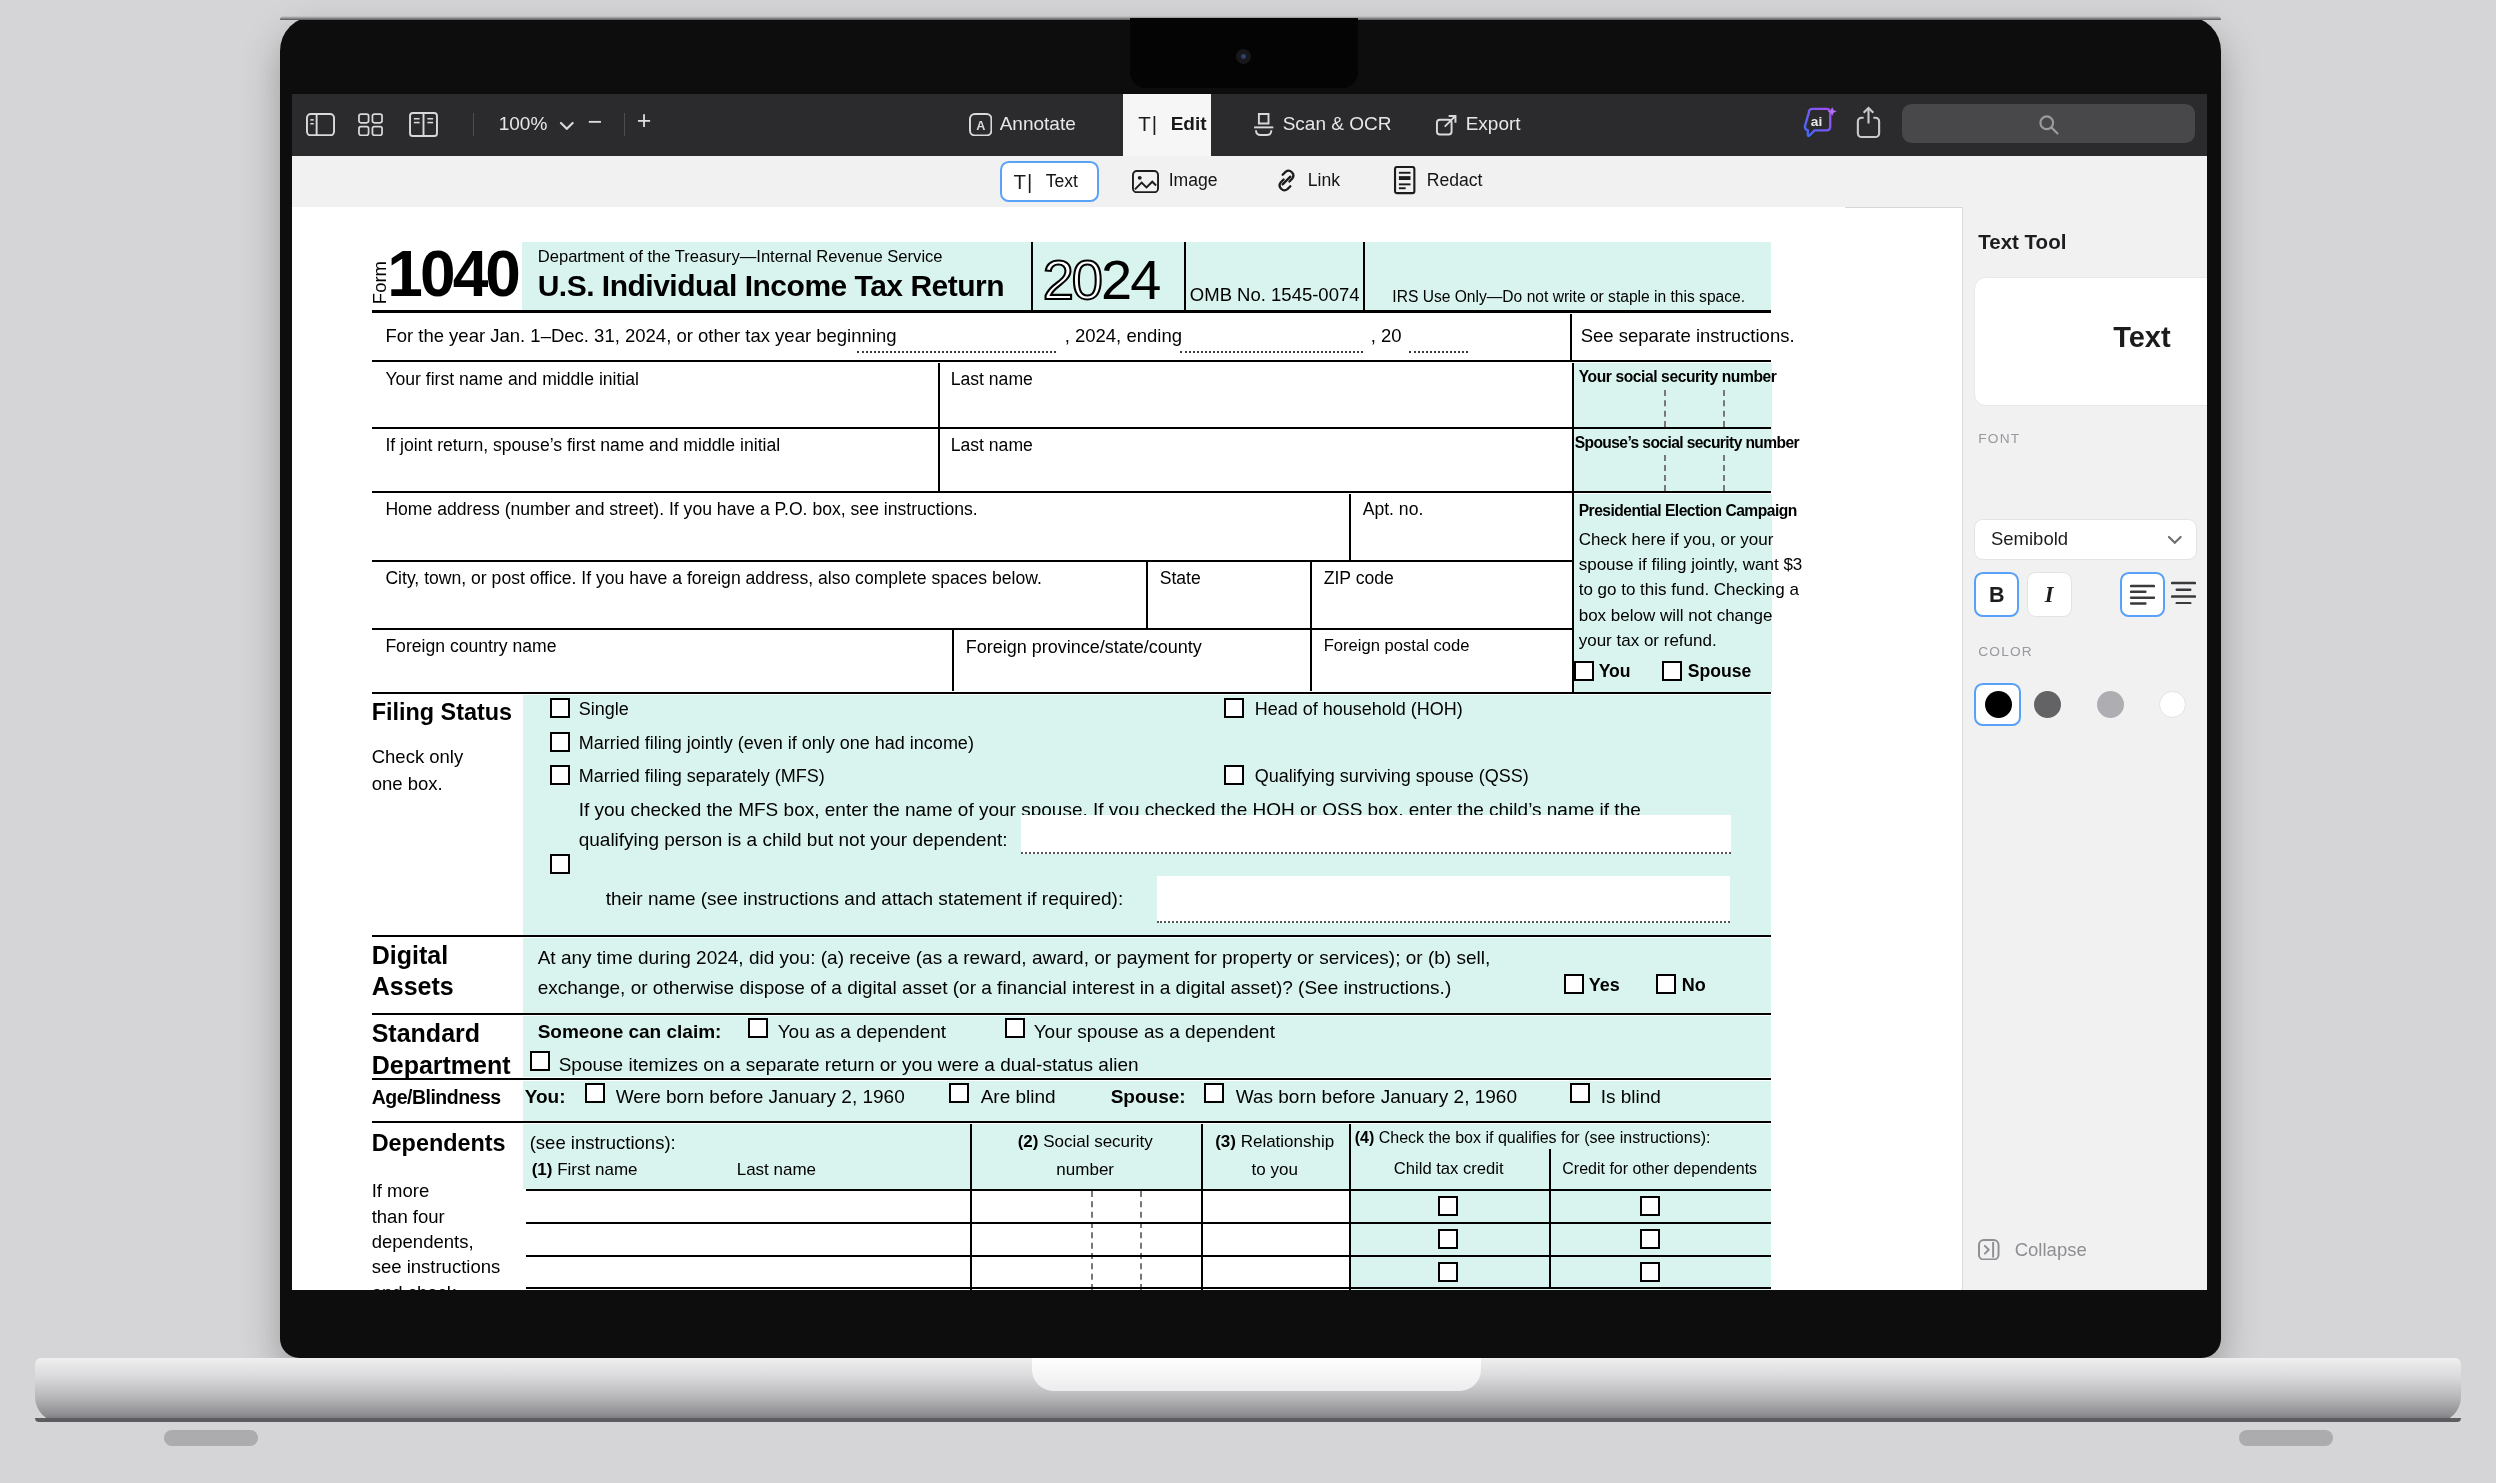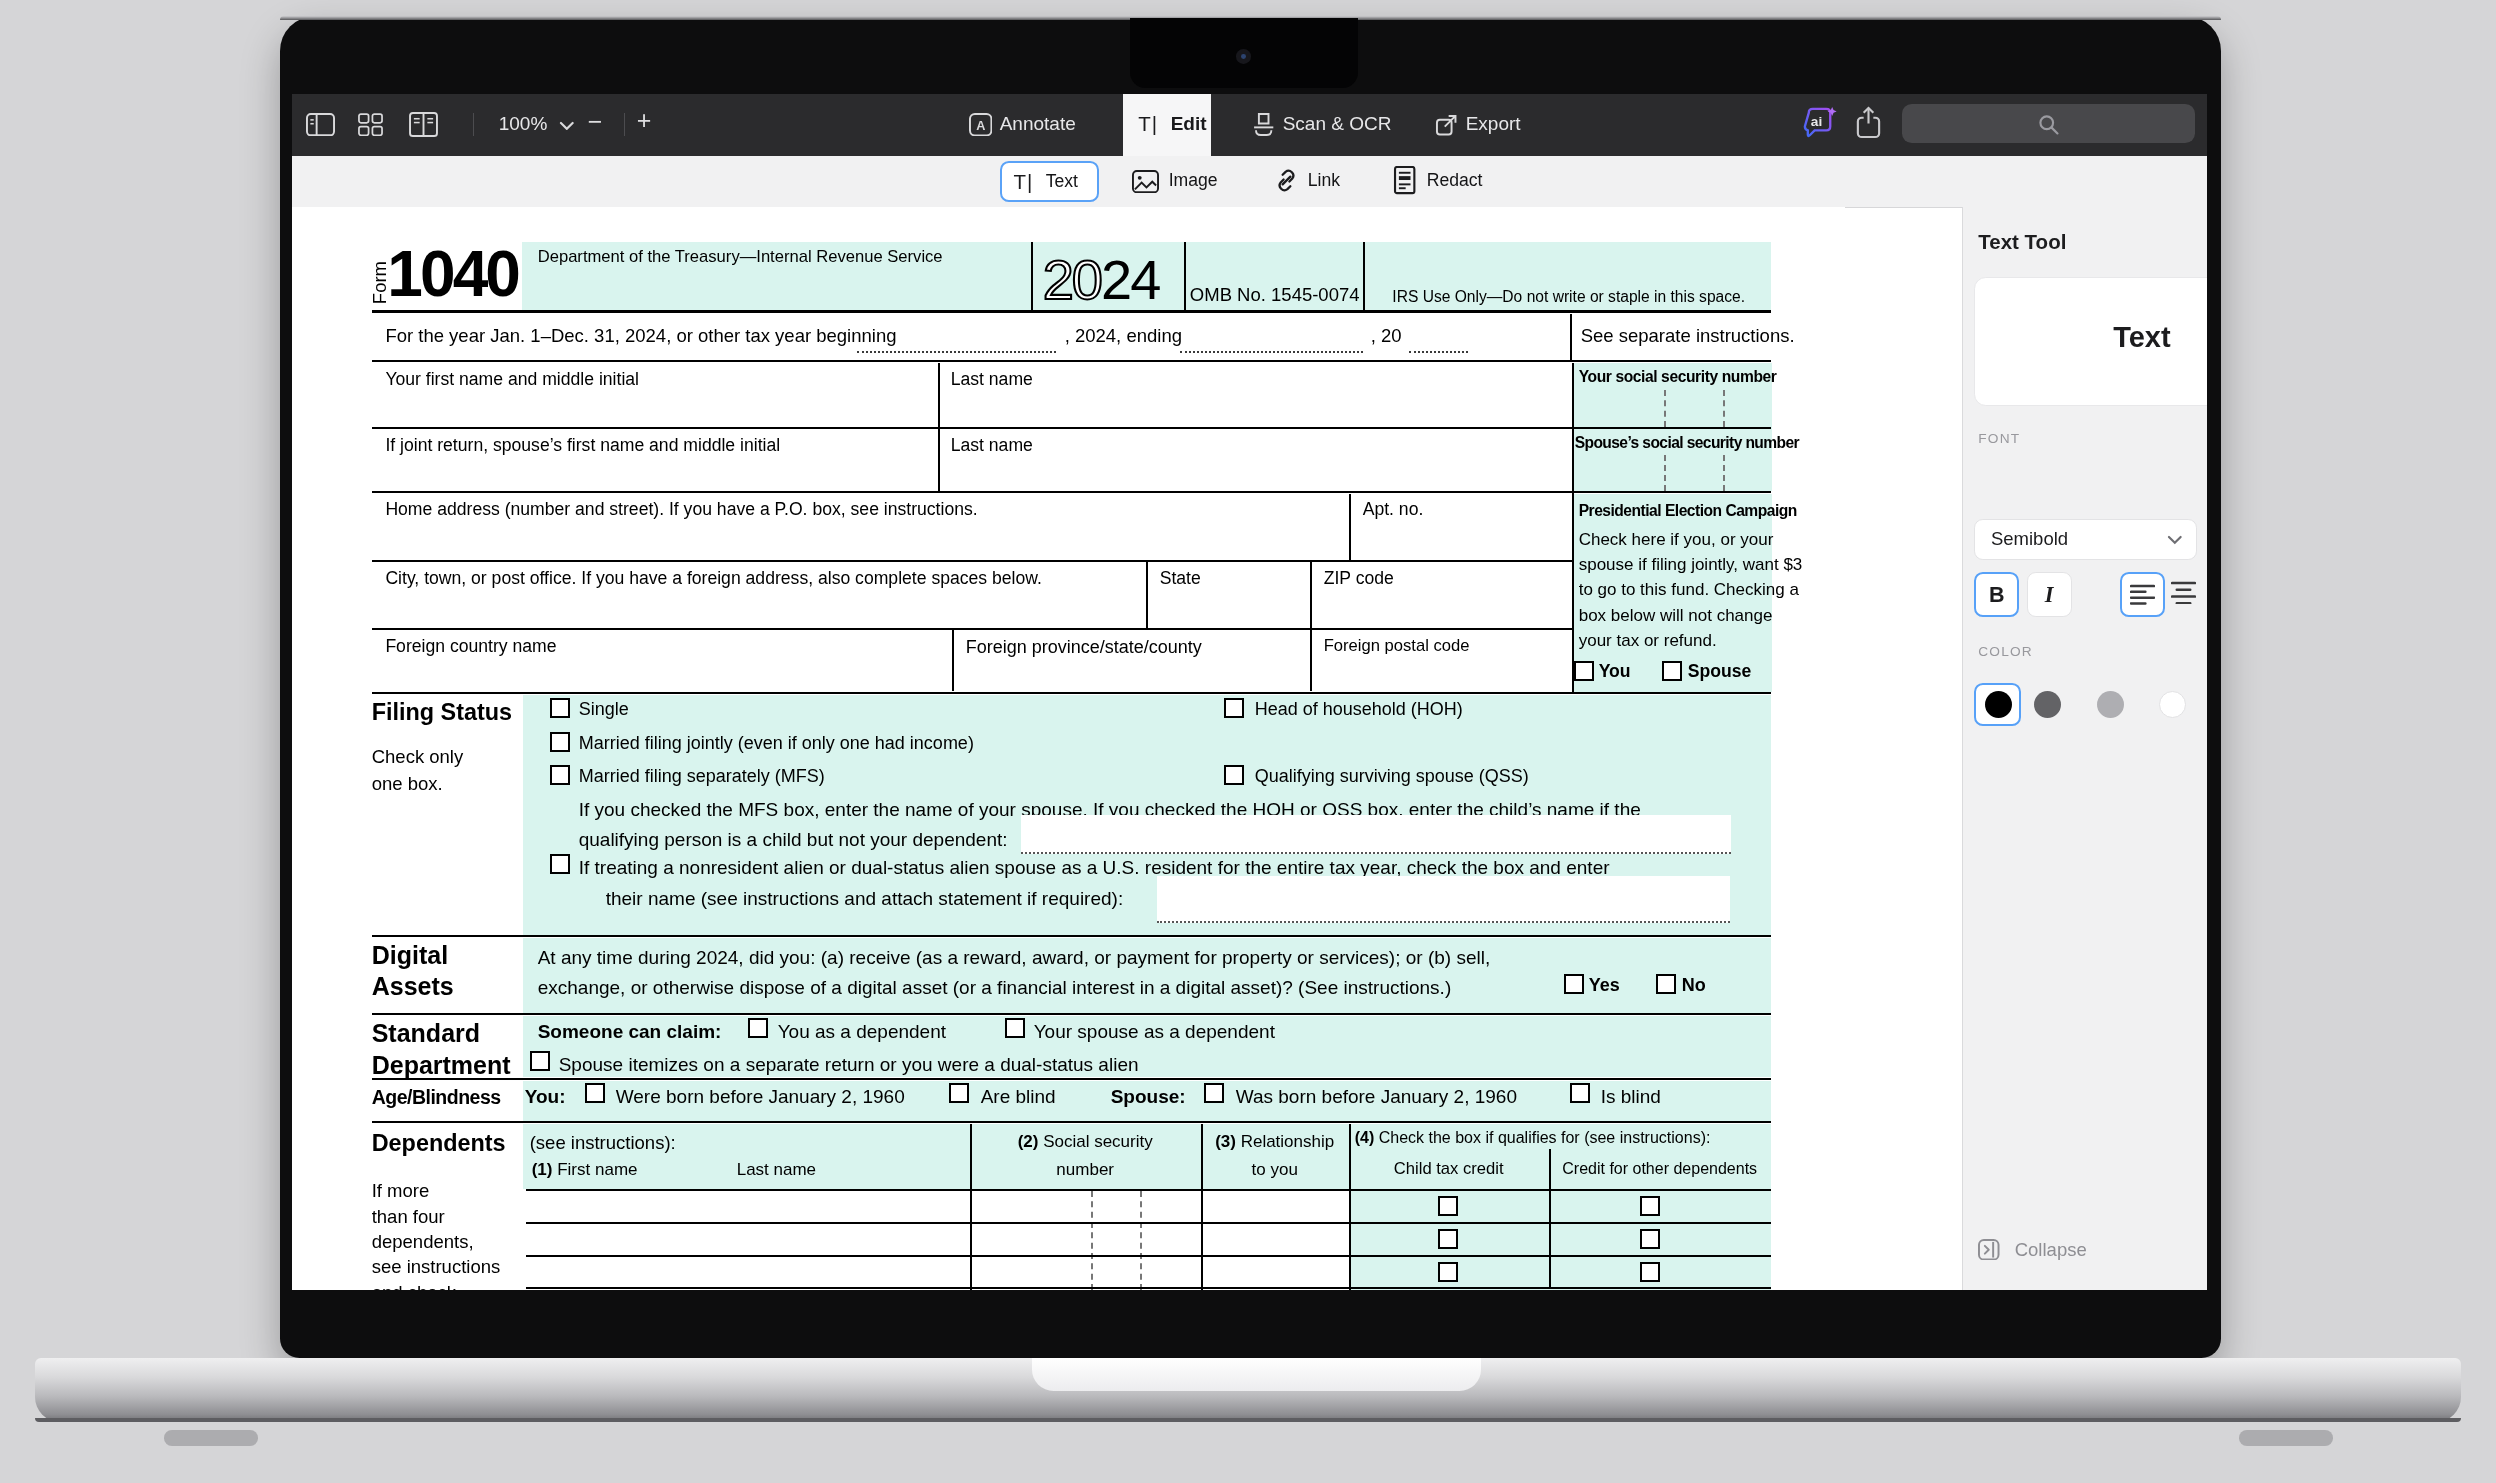--- a/index.html
+++ b/index.html
@@ -198,20 +198,21 @@
           <div class="mint" style="left:151px;top:453px;width:1248px;height:241px"></div>
           <div class="mint" style="left:151px;top:696px;width:1248px;height:75px"></div>
           <div class="mint" style="left:151px;top:774px;width:1248px;height:61px"></div>
           <div class="mint" style="left:151px;top:839px;width:1248px;height:40px"></div>
           <div class="mint" style="left:151px;top:882px;width:1248px;height:65px"></div>
           <div class="mint" style="left:977px;top:949px;width:422px;height:99px"></div>
 
           <div class="fl" style="left:-3.9px;top:19.5px;font-size:18.5px;writing-mode:vertical-rl;transform:rotate(180deg)">Form</div>
           <div class="fl" style="left:15.6px;top:-7.8px;font-size:64px;font-weight:800;letter-spacing:-2.9px">1040</div>
           <div class="fl" style="left:166px;top:5.9px;font-size:16.6px">Department of the Treasury—Internal Revenue Service</div>
+          <div class="fl" style="left:166px;top:25px;font-size:30px;font-weight:800;letter-spacing:-0.5px">U.S. Individual Income Tax Return</div>
           <div class="vl" style="left:659px;top:0;height:68px"></div>
           <div class="fl" style="left:671px;top:3.9px;font-size:56px;font-weight:400;letter-spacing:-2px"><span class="outline20">20</span><span>24</span></div>
           <div class="vl" style="left:812px;top:0;height:68px"></div>
           <div class="fl" style="left:815px;top:41px;width:176px;text-align:center;font-size:18.5px">OMB No. 1545-0074</div>
           <div class="vl" style="left:991px;top:0;height:68px"></div>
           <div class="fl" style="left:997px;top:45px;width:400px;text-align:center;font-size:15.6px">IRS Use Only—Do not write or staple in this space.</div>
           <div class="hl4" style="left:0;top:68px;width:1399px"></div>
 
           <div class="fl" style="left:13.7px;top:82px;font-size:18.5px">For the year Jan. 1–Dec. 31, 2024, or other tax year beginning</div>
           <div class="dotln" style="left:485px;top:86px;width:199px;height:23.4px"></div>
@@ -276,21 +277,20 @@
           <div class="cb" style="left:178px;top:490px"></div>
           <div class="fl" style="left:207px;top:490px">Married filing jointly (even if only one had income)</div>
           <div class="cb" style="left:178px;top:523px"></div>
           <div class="fl" style="left:207px;top:523px">Married filing separately (MFS)</div>
           <div class="cb" style="left:852px;top:523px"></div>
           <div class="fl" style="left:883px;top:523px">Qualifying surviving spouse (QSS)</div>
           <div class="fl" style="left:207px;top:556px;font-size:19px">If you checked the MFS box, enter the name of your spouse. If you checked the HOH or QSS box, enter the child’s name if the</div>
           <div class="fl" style="left:207px;top:586px;font-size:19px">qualifying person is a child but not your dependent:</div>
           <div class="inp" style="left:649px;top:573px;width:710px;height:37px"></div>
           <div class="cb" style="left:178px;top:612px"></div>
-          <div class="fl" style="left:207px;top:614px;font-size:19px">If treating a nonresident alien or dual-status alien spouse as a U.S. resident for the entire tax year, check the box and enter</div>
           <div class="fl" style="left:234px;top:645px;font-size:19px">their name (see instructions and attach statement if required):</div>
           <div class="inp" style="left:785px;top:634px;width:573px;height:45px"></div>
           <div class="hl3" style="left:0;top:693px;width:1399px"></div>
 
           <div class="fl b" style="left:0;top:698px;font-size:25px">Digital</div>
           <div class="fl b" style="left:0;top:729px;font-size:25px">Assets</div>
           <div class="fl" style="left:166px;top:704px;font-size:19px">At any time during 2024, did you: (a) receive (as a reward, award, or payment for property or services); or (b) sell,</div>
           <div class="fl" style="left:166px;top:734px;font-size:19px">exchange, or otherwise dispose of a digital asset (or a financial interest in a digital asset)? (See instructions.)</div>
           <div class="cb" style="left:1192px;top:732px"></div>
           <div class="fl b" style="left:1217px;top:732px">Yes</div>

